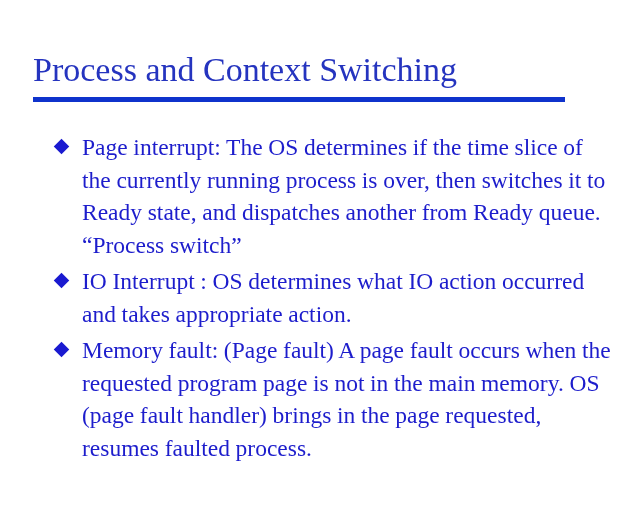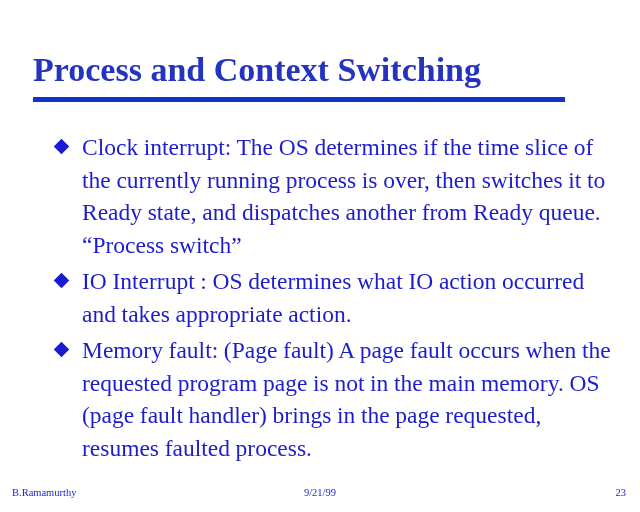--- a/index.html
+++ b/index.html
@@ -23,21 +23,20 @@
     height: 512px;
     background: #ffffff;
   }
 
   
   #title-block {
     position: absolute;
     left: 33px;
     top: 50px;
     width: 574px;
-    font-weight: bold;
   }
   #slide-title {
     font-family: "Liberation Serif", "DejaVu Serif", serif;
     font-size: 34px;
     line-height: 40px;
     color: #2534bf;
     white-space: nowrap;
     letter-spacing: 0px;
   }
   #title-rule {
@@ -119,34 +118,29 @@
 
   <div id="title-block">
     <div id="slide-title">Process and Context Switching</div>
   </div>
   <div id="title-rule"></div>
 
   <div id="body-block">
 
     <div class="bullet-item">
       <span class="bullet-marker"></span>
-      <span class="bullet-text">Clock interrupt: The OS determines if the time slice of the currently running process is over, then switches it to Ready state, and dispatches another from Ready queue. “Process switch”</span>
+      <span class="bullet-text">Page interrupt: The OS determines if the time slice of the currently running process is over, then switches it to Ready state, and dispatches another from Ready queue. “Process switch”</span>
     </div>
 
     <div class="bullet-item">
       <span class="bullet-marker"></span>
       <span class="bullet-text">IO Interrupt : OS determines what IO action occurred and takes appropriate action.</span>
     </div>
 
     <div class="bullet-item">
       <span class="bullet-marker"></span>
       <span class="bullet-text">Memory fault: (Page fault) A page fault occurs when the requested program page is not in the main memory. OS (page fault handler) brings in the page requested, resumes faulted process.</span>
     </div>
 
   </div>
 
-  <div id="footer">
-    <span id="footer-author">B.Ramamurthy</span>
-    <span id="footer-date">9/21/99</span>
-    <span id="footer-pagenum">23</span>
-  </div>
 
 </div>
 
 </body></html>

